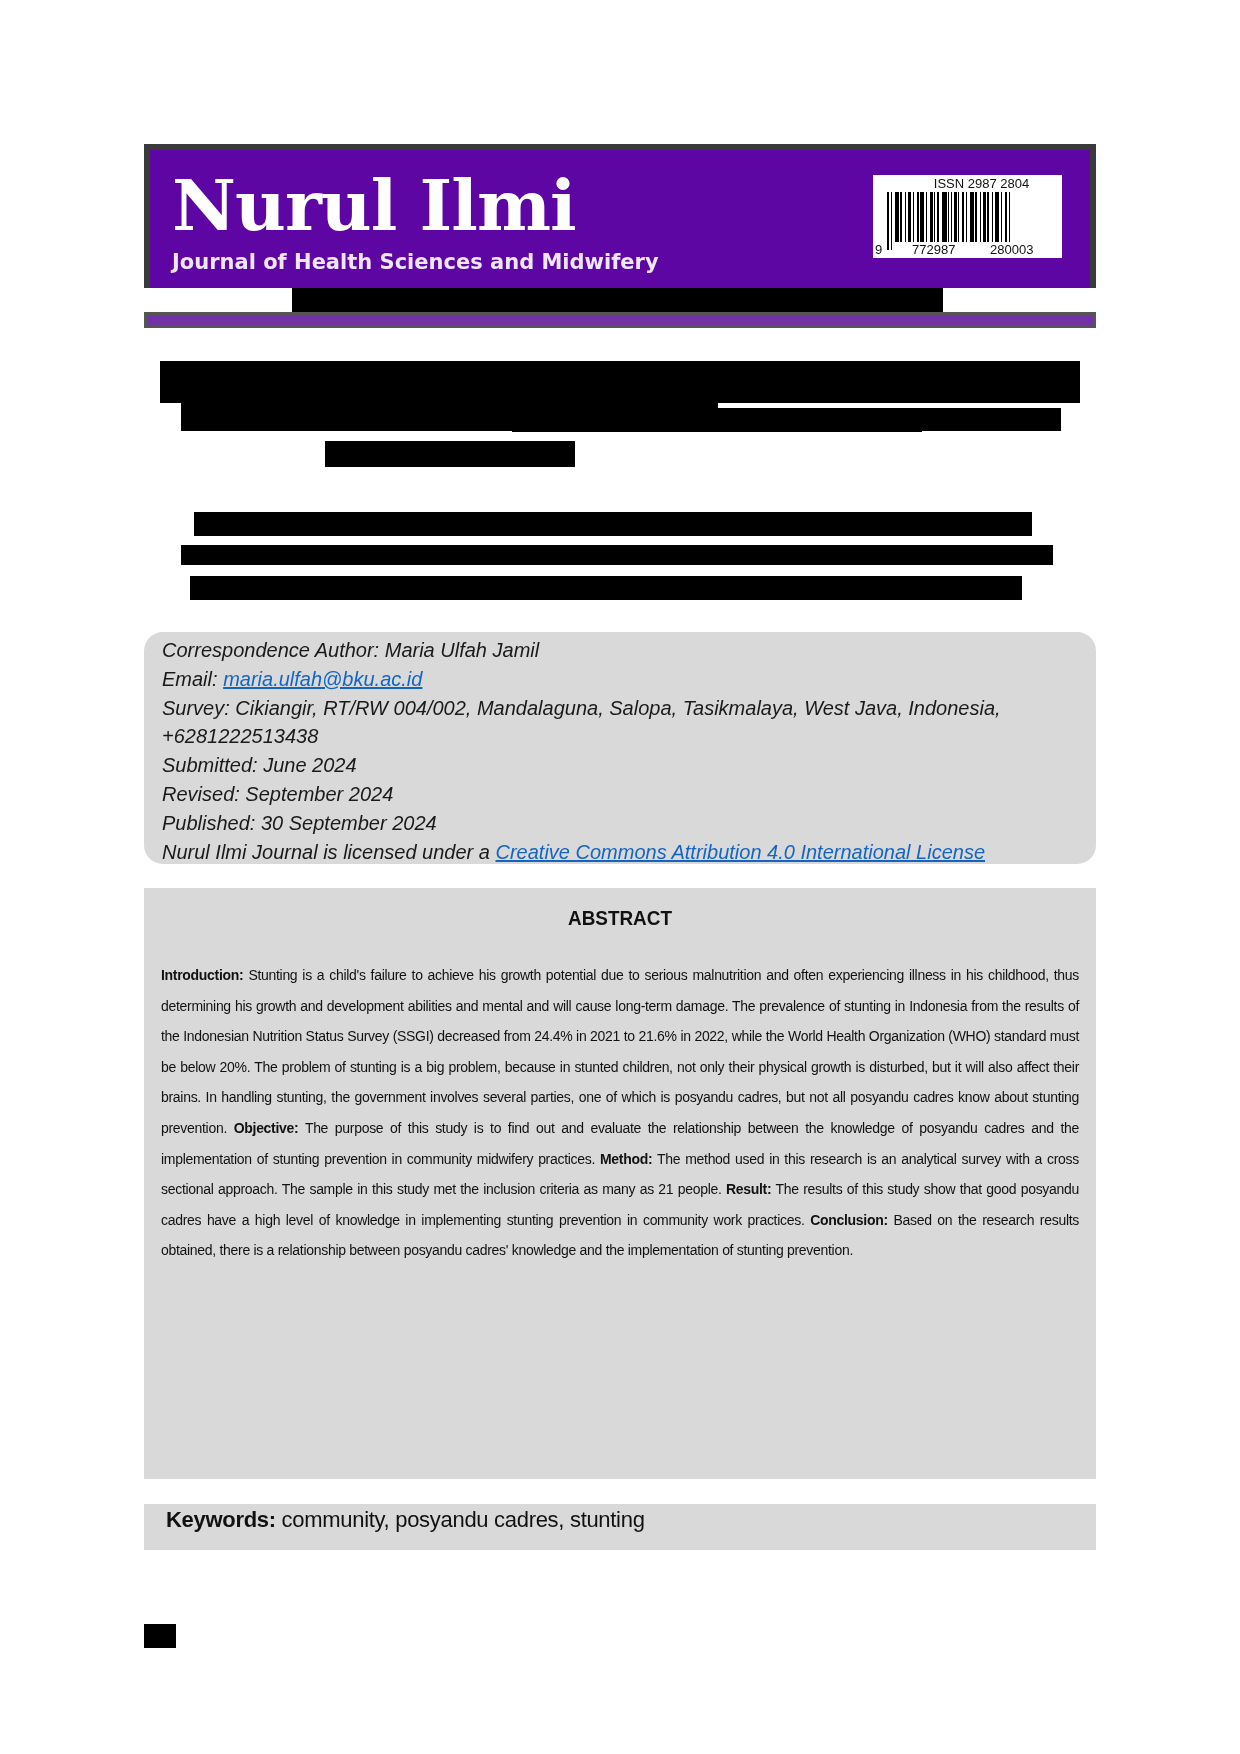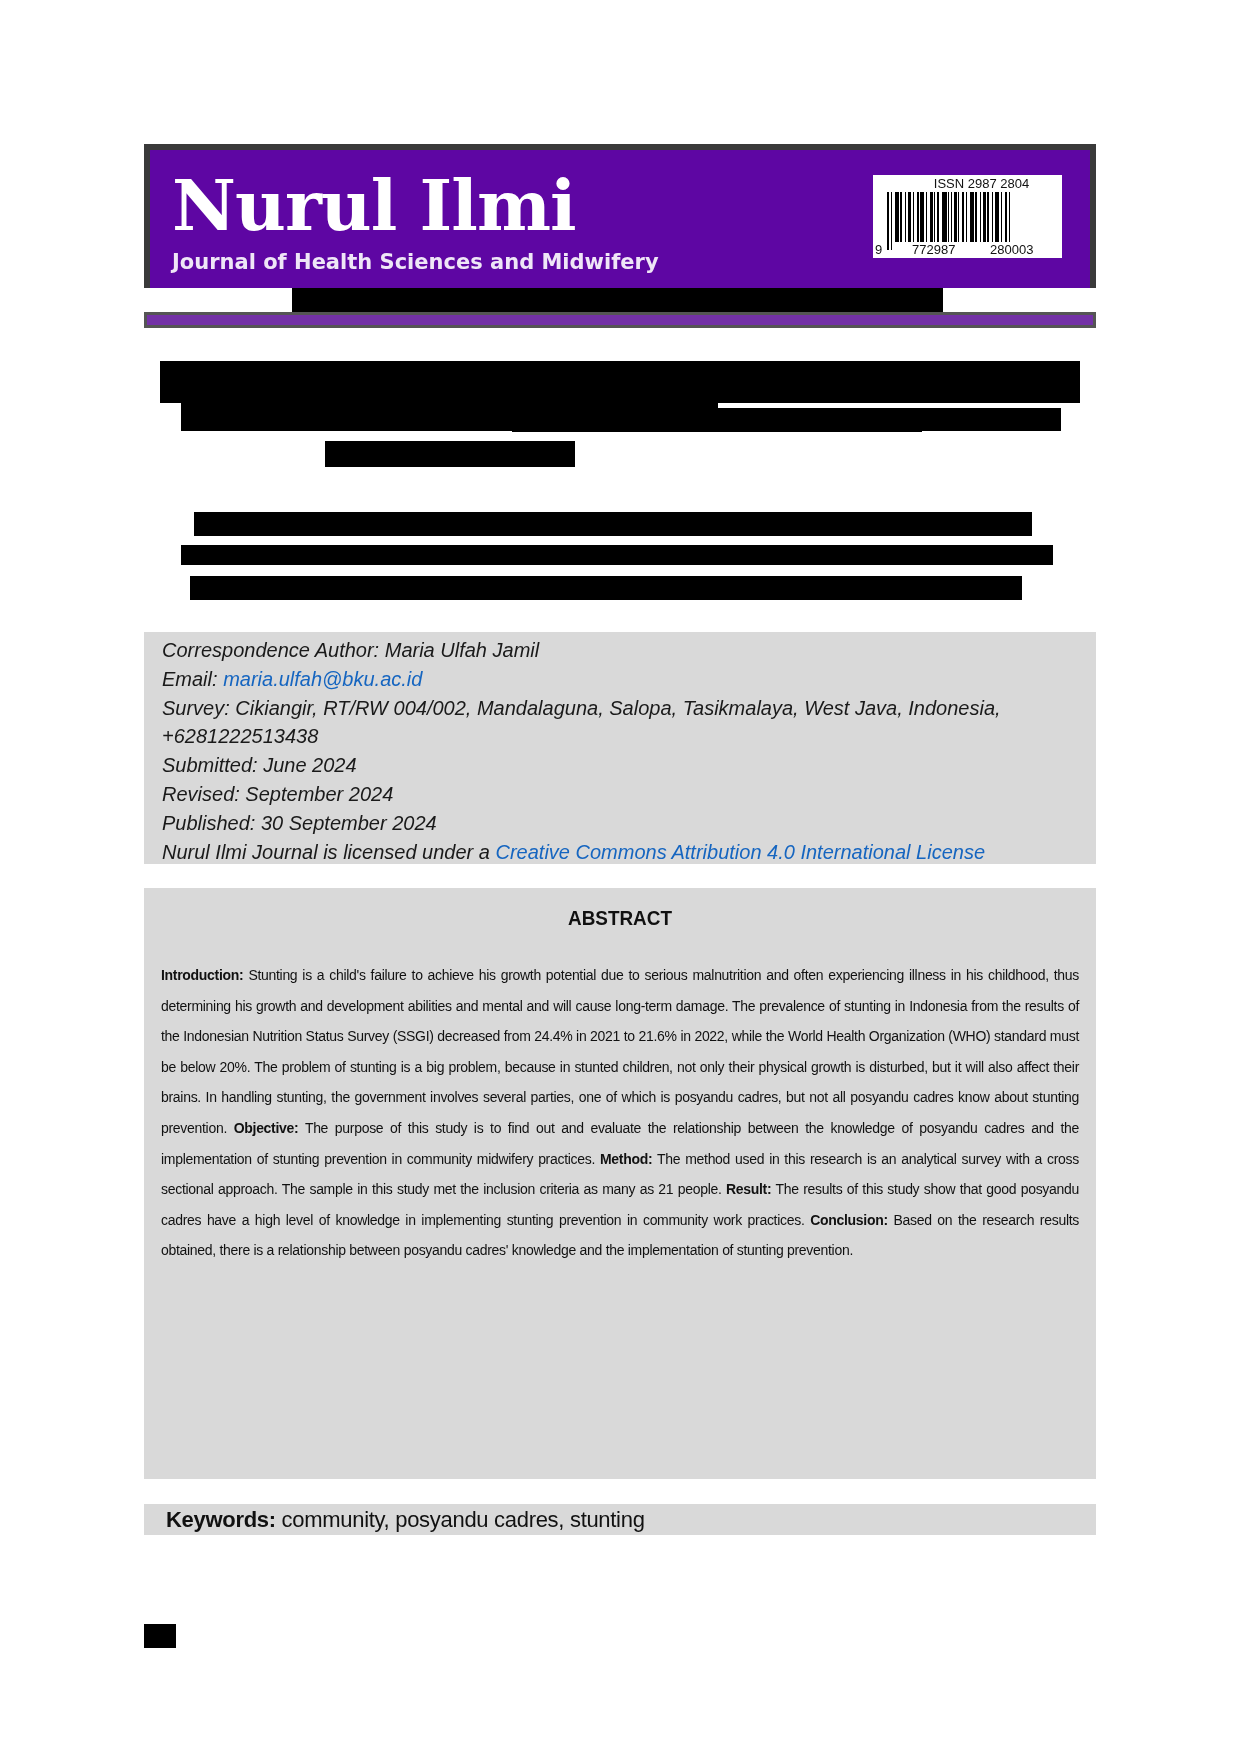--- a/index.html
+++ b/index.html
@@ -18,31 +18,31 @@
   .digits { position: absolute; left: 2px; right: 4px; bottom: 1px; font-size: 13px; color: #111; font-family: "Liberation Sans", sans-serif; }
   .digits .d1 { position: absolute; left: 0; bottom: 0; }
   .digits .d2 { position: absolute; left: 34px; bottom: 0; background: #fff; padding: 0 3px; }
   .digits .d3 { position: absolute; left: 112px; bottom: 0; background: #fff; padding: 0 3px; text-align: center; }
 
   .redact { background: #000; position: absolute; }
   .purple-bar { left: 144px; top: 312px; width: 952px; height: 16px; background: #555; box-sizing: border-box; padding: 3px 3px; }
   .purple-bar-inner { width: 100%; height: 100%; background: #7331a6; }
 
   
-  .corr-box { left: 144px; top: 632px; width: 952px; height: 232px; background: #d9d9d9; box-sizing: border-box; padding: 4px 18px 11px 18px; font-style: italic; font-size: 20px; line-height: 28.8px; color: #1a1a1a; }
-  .corr-box a, .link { color: #1565c0; }
+  .corr-box { left: 144px; top: 632px; width: 952px; height: 232px; background: #d9d9d9; box-sizing: border-box; padding: 4px 18px 11px 18px; font-style: italic; font-size: 20px; line-height: 28.8px; color: #1a1a1a; border-radius: 19px; }
+  .corr-box a, .link { color: #1565c0; text-decoration: underline; }
   .license-link { color: #1a6c9e; }
 
   
   .abstract-box { left: 144px; top: 888px; width: 952px; height: 591px; background: #d9d9d9; box-sizing: border-box; padding: 0 17px; }
   .abstract-heading { text-align: center; font-weight: bold; font-size: 21px; margin-top: 16px; line-height: 28px; transform: scaleX(0.9); }
   .abstract-text { margin-top: 28px; font-size: 14px; line-height: 30.6px; text-align: justify; color: #111; letter-spacing: -0.3px; word-spacing: 0px; font-stretch: condensed; }
   .abstract-text b { font-weight: bold; }
 
-  .kw-box { left: 144px; top: 1504px; width: 952px; height: 31px; background: #d9d9d9; box-sizing: border-box; padding: 0 22px; font-size: 22px; line-height: 31px; letter-spacing: -0.3px; }
+  .kw-box { left: 144px; top: 1504px; width: 952px; height: 46px; background: #d9d9d9; box-sizing: border-box; padding: 0 22px; font-size: 22px; line-height: 31px; letter-spacing: -0.3px; }
   .page-no { left: 144px; top: 1624px; width: 32px; height: 24px; background: #000; }
 </style>
 </head>
 <body>
 
 <div class="abs banner">
   <div class="banner-inner">
     <div class="journal-title">Nurul Ilmi</div>
     <div class="journal-subtitle">Journal of Health Sciences and Midwifery</div>
     <div class="barcode-box">

